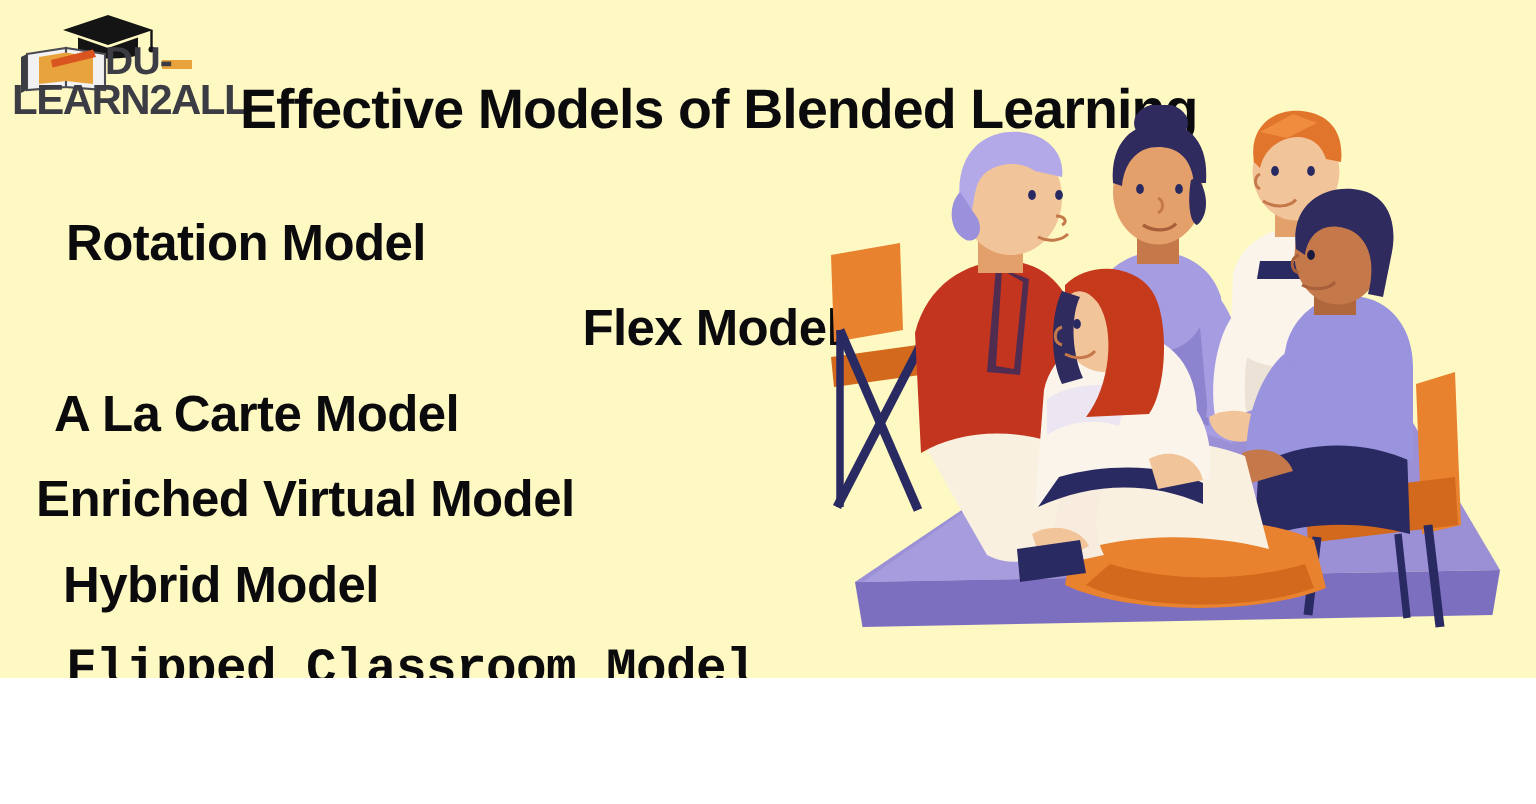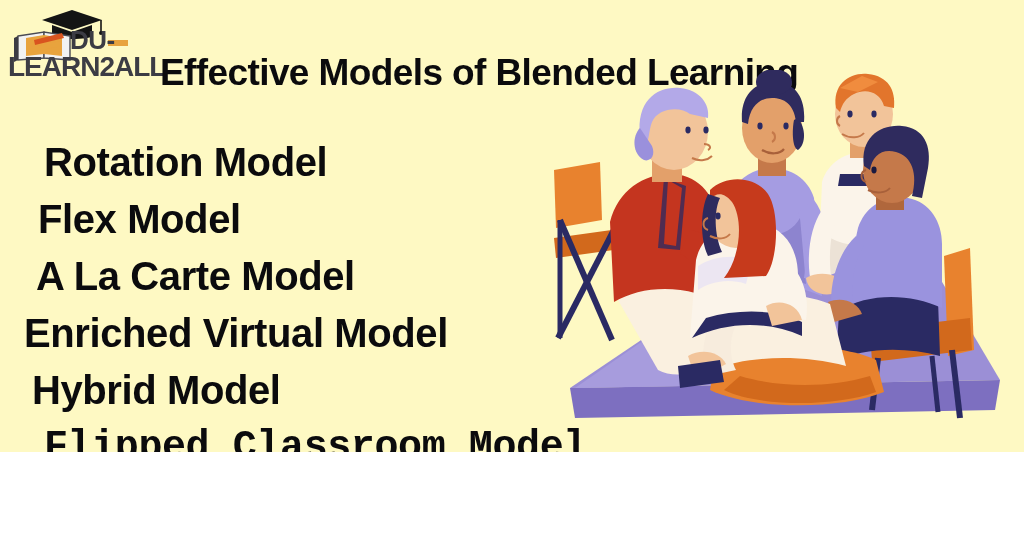--- a/index.html
+++ b/index.html
@@ -40,32 +40,32 @@
   }
 
   
   .model-list {
     position: absolute;
     left: 0;
     top: 134px;
     width: 560px;
   }
   .model-item {
-    font-size: 40px;
+    font-size: 34px;
     font-weight: bold;
     color: #0b0b0d;
     letter-spacing: -0.4px;
     line-height: 57px;
     white-space: nowrap;
   }
   .model-item.i0 { padding-left: 44px; }
-  .model-item.i1 { padding-left: 38px; }
+  .model-item.i1 { padding-left: 38px; text-align: right; }
   .model-item.i2 { padding-left: 36px; }
   .model-item.i3 { padding-left: 24px; }
-  .model-item.i4 { padding-left: 32px; }
+  .model-item.i4 { padding-left: 42px; }
   .model-item.i5 { padding-left: 44px; font-family: Liberation Mono, monospace; }
 
   
   .illustration {
     position: absolute;
     left: 540px;
     top: 70px;
     width: 470px;
     height: 380px;
   }

